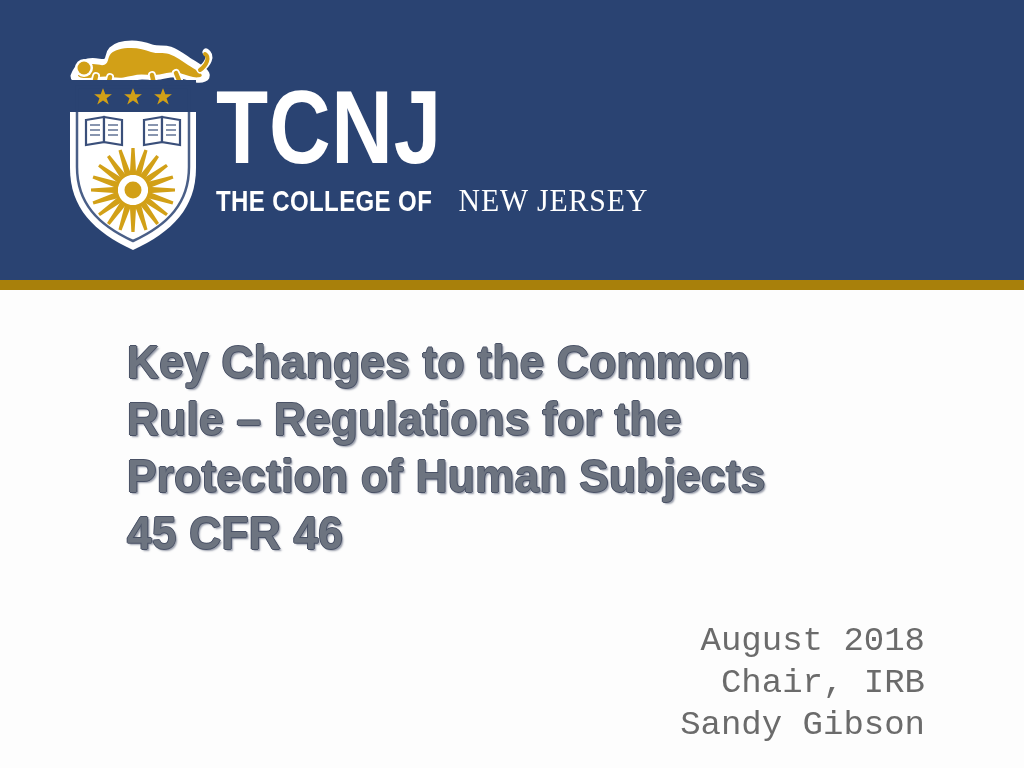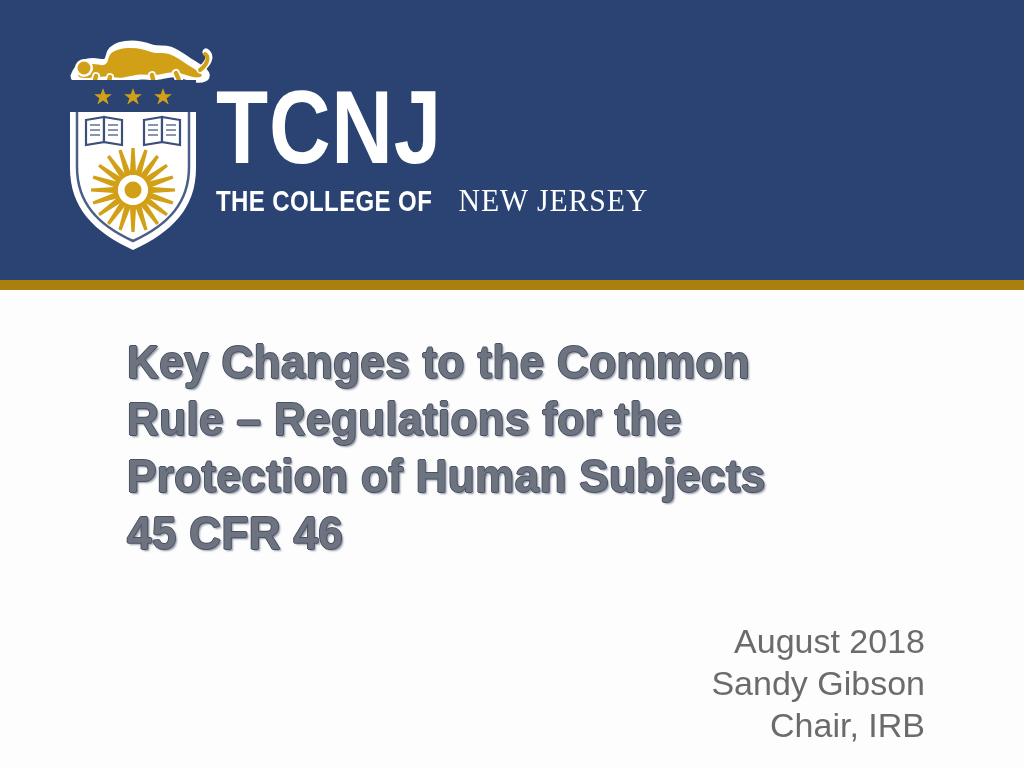--- a/index.html
+++ b/index.html
@@ -129,21 +129,21 @@
   
   #subtitle-block {
     position: absolute;
     left: 525px;
     top: 620px;
     width: 400px;
     text-align: right;
   }
   .subtitle-line {
     display: block;
-    font-family: Liberation Sans, sans-serif;
+    font-family: Liberation Mono, monospace;
     font-weight: 400;
     font-size: 34px;
     line-height: 42px;
     color: #6b6b6b;
     white-space: nowrap;
   }
 </style>
 </head>
 <body>
 
@@ -289,17 +289,17 @@
 
   <div id="title-block">
     <span class="title-line">Key Changes to the Common</span>
     <span class="title-line">Rule – Regulations for the</span>
     <span class="title-line">Protection of Human Subjects</span>
     <span class="title-line">45 CFR 46</span>
   </div>
 
   <div id="subtitle-block">
     <span class="subtitle-line">August 2018</span>
+    <span class="subtitle-line">Chair, IRB</span>
     <span class="subtitle-line">Sandy Gibson</span>
-    <span class="subtitle-line">Chair, IRB</span>
   </div>
 
 </div>
 
 </body></html>

